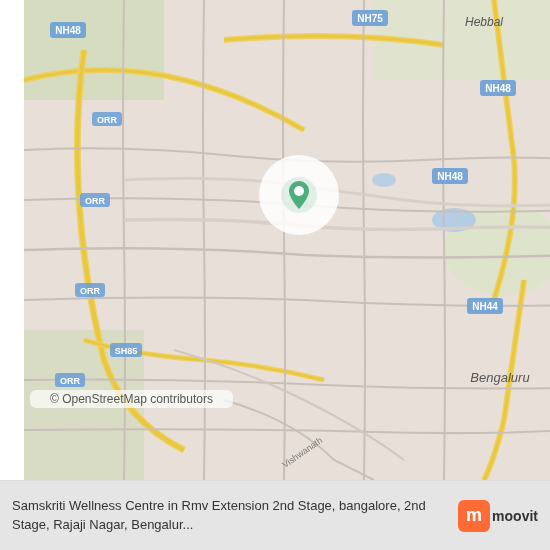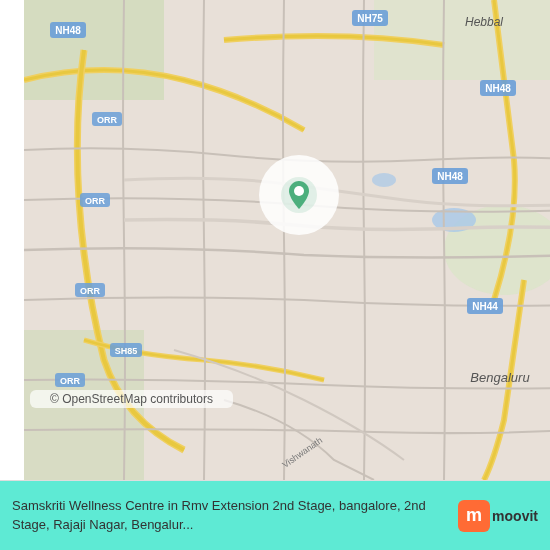--- a/index.html
+++ b/index.html
@@ -69,21 +69,21 @@
 
     .pin-inner {
       width: 36px;
       height: 36px;
     }
 
     
     #info-bar {
       width: 100%;
       height: 70px;
-      background: #5eead4;
+      background: #e5e5e5;
       display: flex;
       align-items: center;
       padding: 8px 12px;
       position: relative;
       border-top: 1px solid #ddd;
     }
 
     #info-text {
       flex: 1;
       font-size: 13px;

